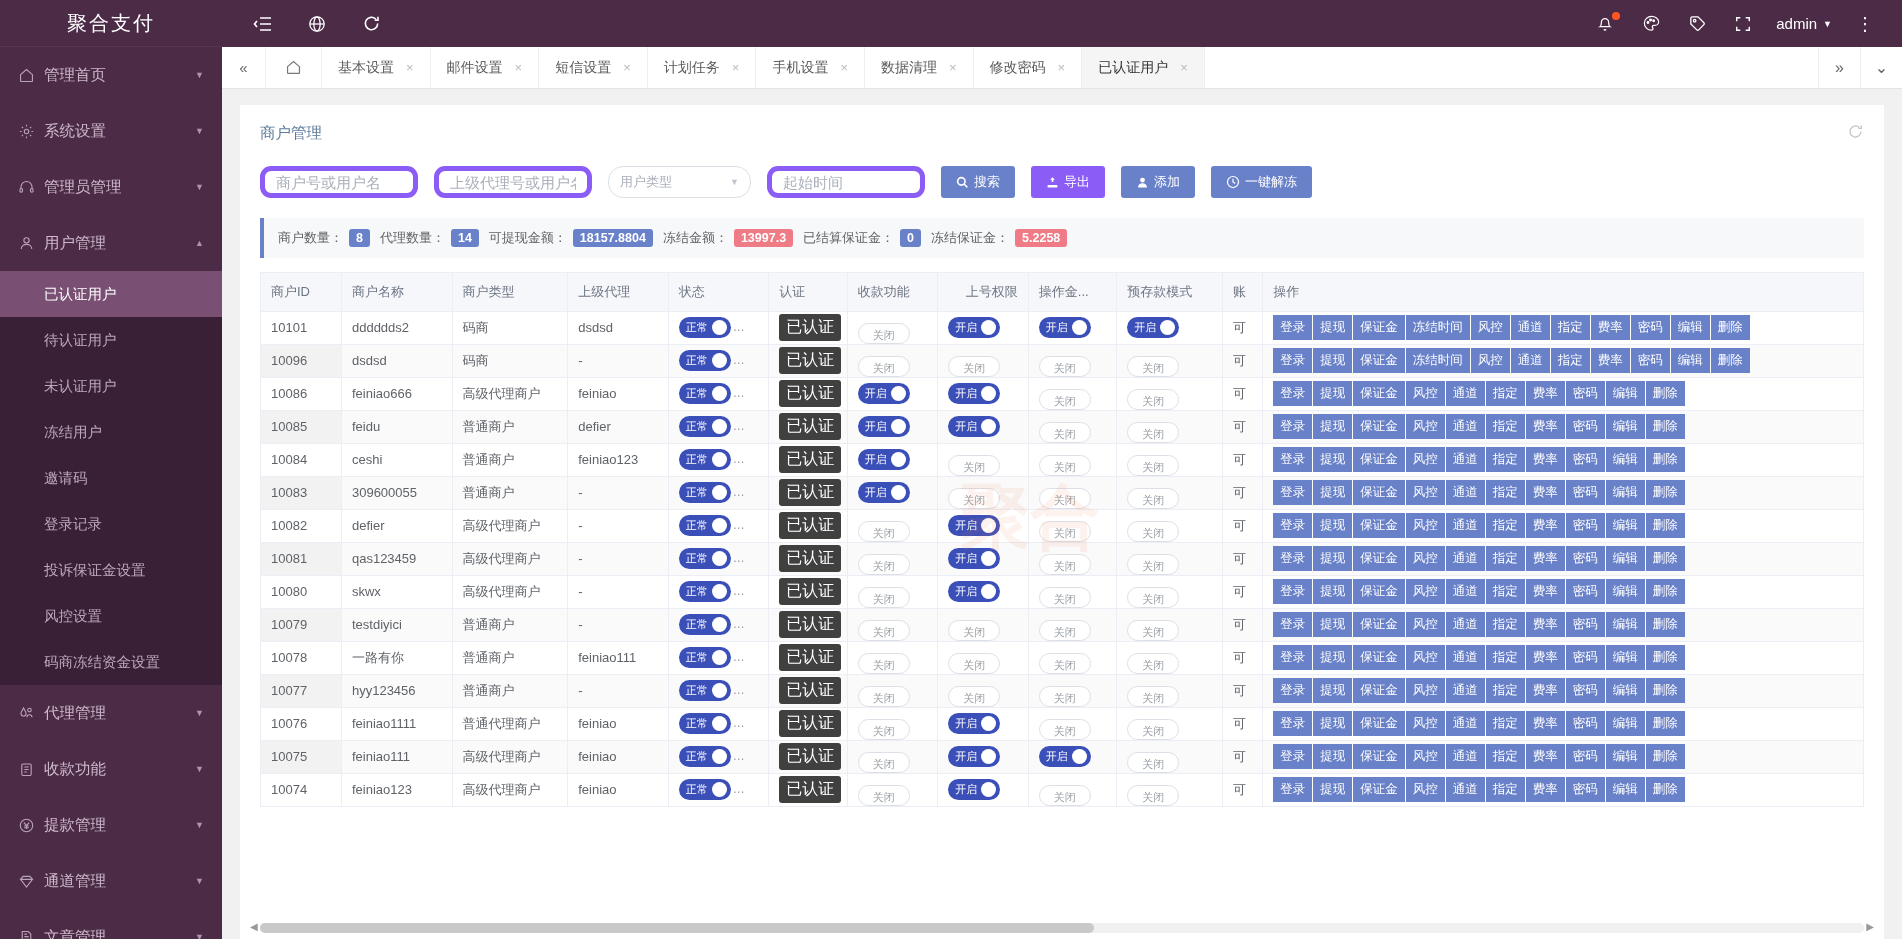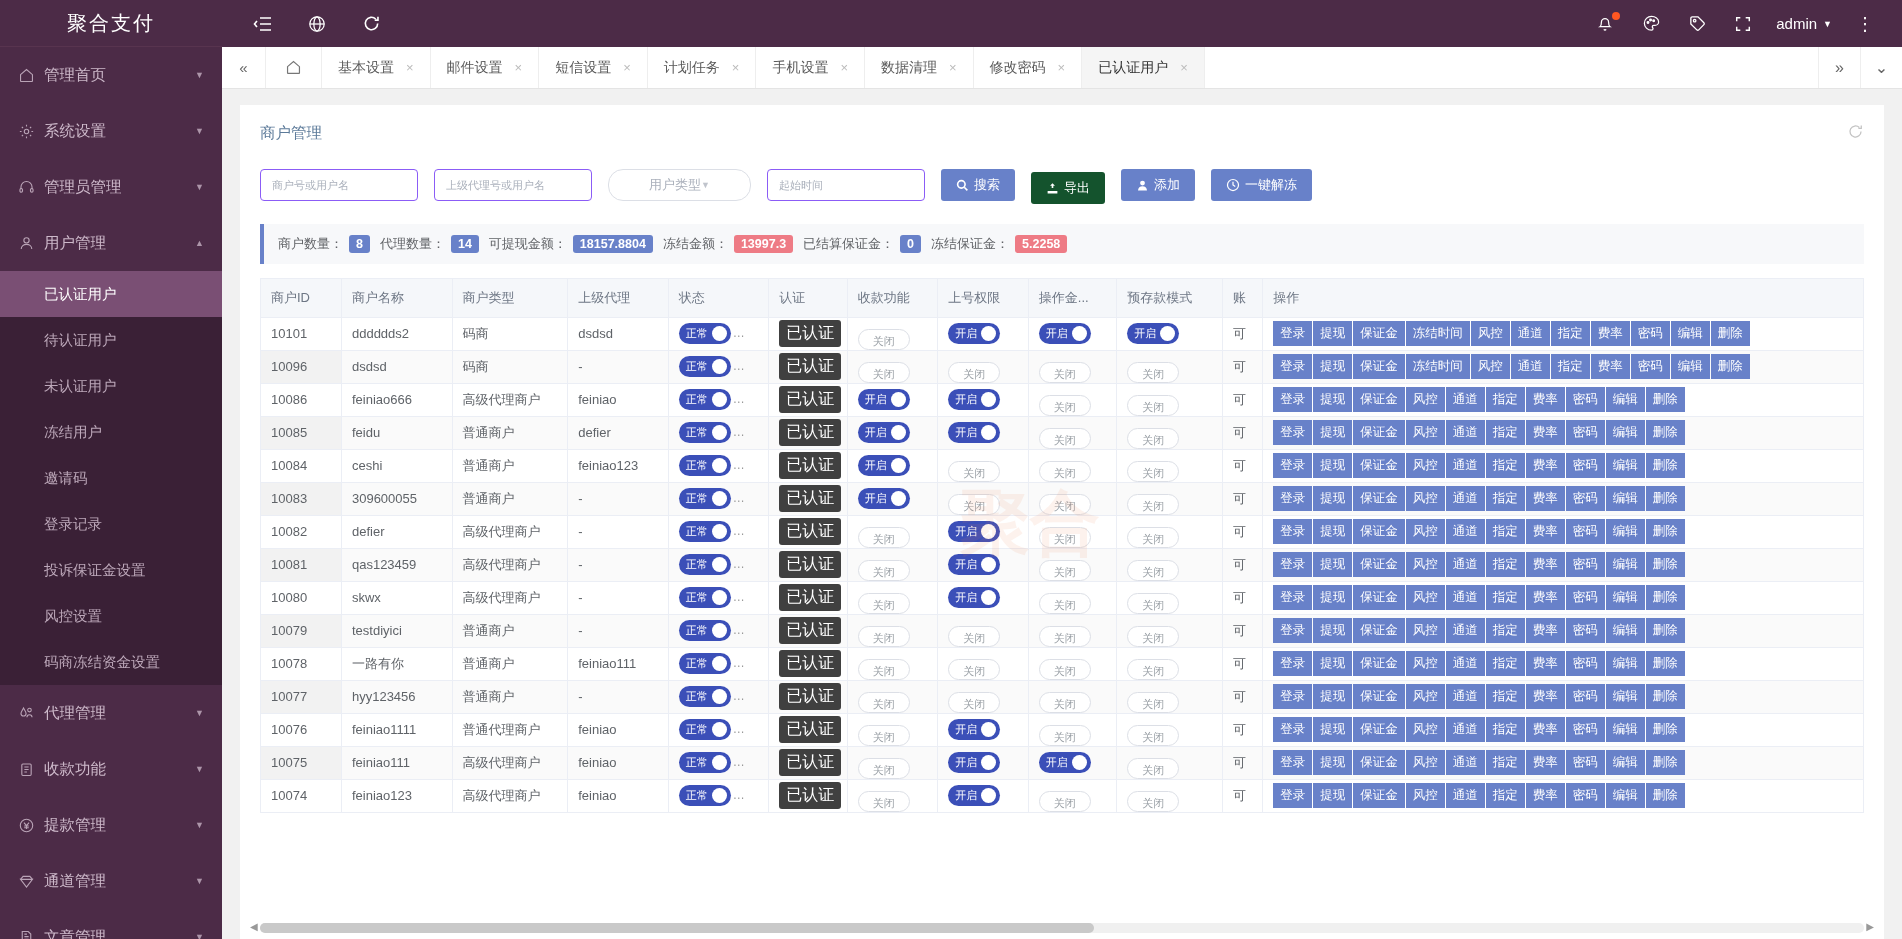--- a/index.html
+++ b/index.html
@@ -69,37 +69,37 @@
   .tab-right { display:flex; }
   .tab-right > div { width: 42px; display:flex; align-items:center; justify-content:center; border-left:1px solid #eee; color:#666; cursor:pointer; }
 
   .content { flex: 1; padding: 16px 18px 0 18px; overflow: hidden; background: #f1f1f1; }
   .panel { background: #ffffff; height: 100%; padding: 18px 20px 0 20px; position: relative; }
   .panel-title { font-size: 15.5px; color: #5c7a99; margin-bottom: 22px; }
   .refresh-ic { position:absolute; right: 20px; top: 18px; color:#bbb; cursor:pointer; }
 
   .filters { display: flex; align-items: center; gap: 16px; margin-bottom: 20px; }
   .inp {
-    width: 158px; height: 32px; border: 1px solid #8b5cf6; border-radius: 4px;
-    padding: 0 11px; font-size: 11px; color: #606266; background:#fff;
+    width: 158px; height: 32px; border: 5px solid #8b5cf6; border-radius: 11px;
+    padding: 0 11px; font-size: 15px; color: #606266; background:#fff;
   }
   .inp::placeholder { color: #aab0bb; }
   .sel {
     width: 143px; height: 32px; border: 1px solid #dcdfe6; border-radius: 15px;
     padding: 0 11px; font-size: 13px; color: #aab0bb; background: #fff;
-    display:flex; align-items:center; justify-content:center; cursor:pointer;
+    display:flex; align-items:center; justify-content:space-between; cursor:pointer;
   }
   .sel .ar { color:#c0c4cc; font-size: 9px; }
   .btn {
     height: 32px; border-radius: 3px; border: none; color: #fff; font-size: 13px;
     padding: 0 15px; display: inline-flex; align-items: center; gap: 5px; cursor: pointer;
     font-family: inherit;
   }
   .btn-blue { background: #6881c9; }
-  .btn-red { background: #14532d; margin-top: 6px; }
+  .btn-red { background: #8b5cf6; }
 
   .statbar {
     background: #f7f8fa; border-left: 4px solid #6881c9; padding: 11px 14px;
     font-size: 13px; color: #606266; display: flex; align-items: center; flex-wrap: wrap;
     gap: 4px; margin-bottom: 14px;
   }
   .chip { color:#fff; border-radius:3px; padding: 2px 7px; font-size: 12.5px; margin: 0 6px 0 2px; font-weight: bold; }
   .chip-blue { background: #6881c9; }
   .chip-red { background: #ee7b85; }
 
@@ -450,21 +450,21 @@
           <table>
             <thead>
               <tr id="thead-row">
                   <th style="width: 80px;">商户ID</th>
                   <th style="width: 110px;">商户名称</th>
                   <th style="width: 115px;">商户类型</th>
                   <th style="width: 100px;">上级代理</th>
                   <th style="width: 100px;">状态</th>
                   <th style="width: 78px;">认证</th>
                   <th style="width: 90px;">收款功能</th>
-                  <th style="width: 90px;">上号权限</th>
+                  <th style="width: 90px; text-align: right;">上号权限</th>
                   <th style="width: 88px;">操作金...</th>
                   <th style="width: 105px;">预存款模式</th>
                   <th style="width: 40px;">账</th>
                   <th style="width: 654px;">操作</th>
                 </tr>
             </thead>
             <tbody id="tbody-root">
                 <tr>
                   <td class="c0">10101</td>
                   <td>dddddds2</td>

